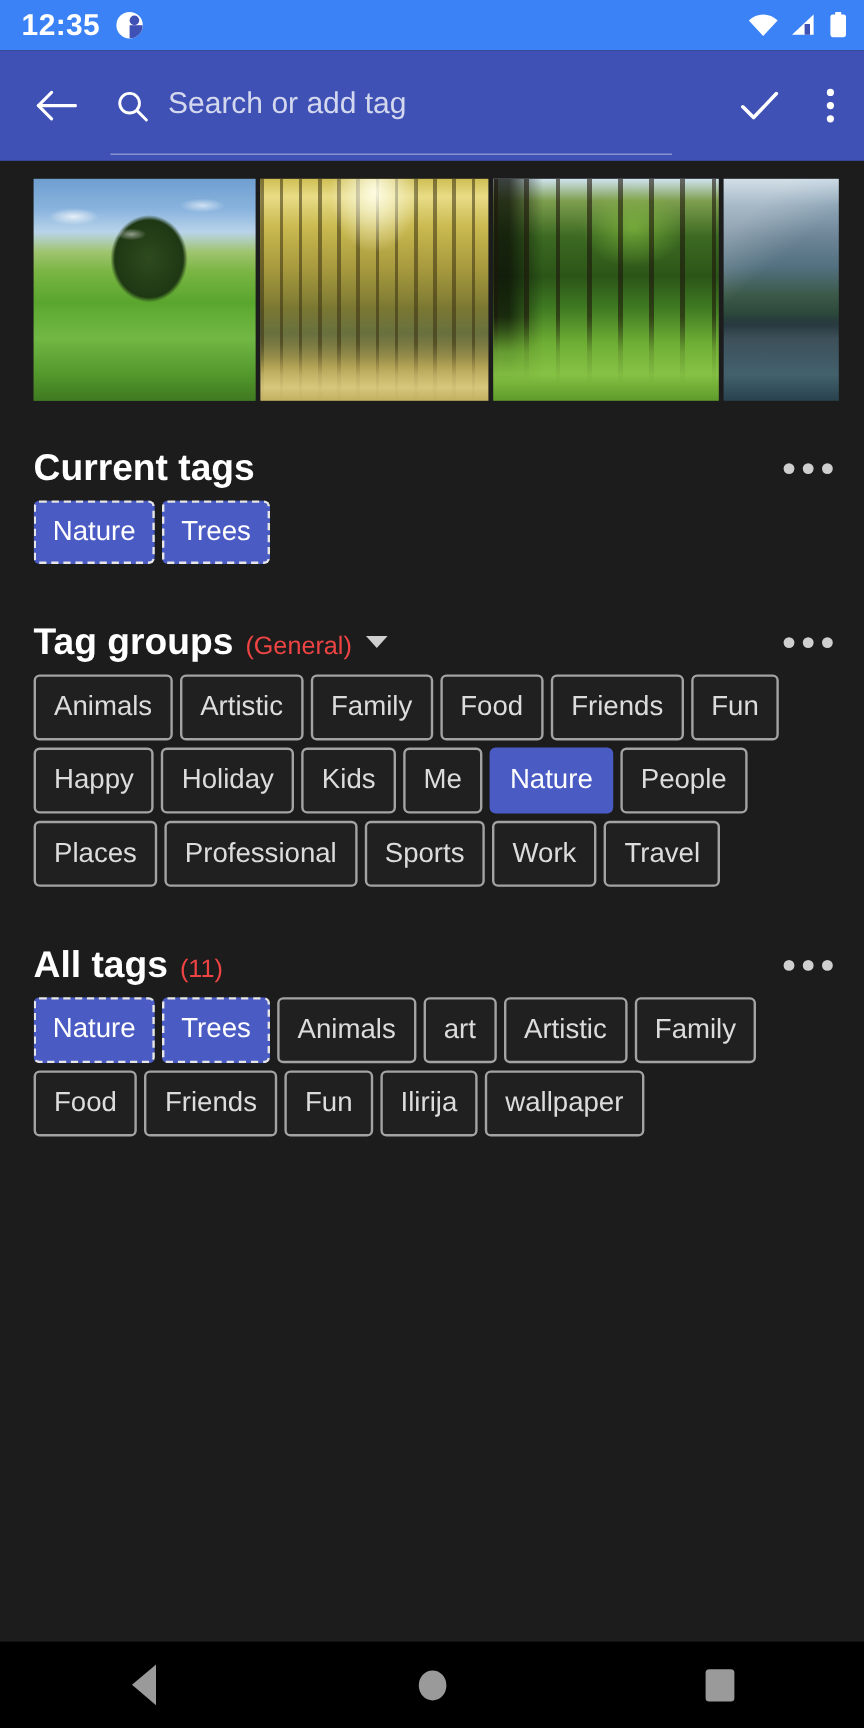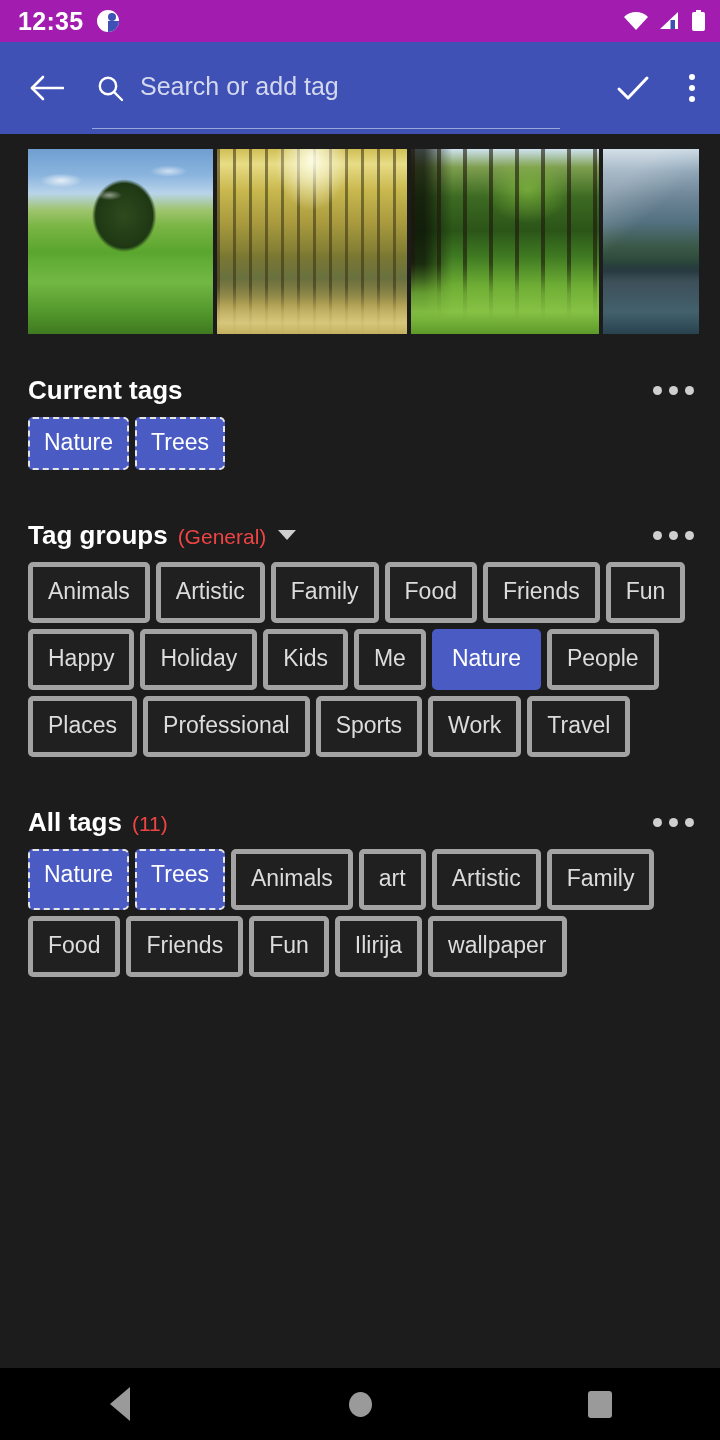--- a/index.html
+++ b/index.html
@@ -6,21 +6,21 @@
   html,body {
     width:720px; height:1440px;
     background:#000;
     font-family:"Liberation Sans", sans-serif;
     overflow:hidden;
   }
   #screen { position:relative; width:720px; height:1440px; background:#1c1c1c; }
 
   
   .statusbar {
-    height:42px; background:#a21caf;
+    height:42px; background:#3b82f6;
     display:flex; align-items:center; justify-content:space-between;
     padding:0 14px 0 18px; color:#fff;
   }
   .sb-left { display:flex; align-items:center; gap:14px; }
   .sb-clock { font-size:25px; font-weight:bold; letter-spacing:.3px; }
   .sb-noticon {
     width:22px; height:22px; border-radius:50%; background:#fff;
     position:relative; overflow:hidden;
   }
   .sb-noticon::before {
@@ -132,34 +132,34 @@
       linear-gradient(140deg, rgba(255,255,255,.22) 0 18%, rgba(0,0,0,0) 40%),
       linear-gradient(to bottom, rgba(0,0,0,0) 63%, rgba(255,255,255,.10) 72%, rgba(0,0,0,0) 100%);
   }
 
   
   .section-head {
     display:flex; align-items:center; justify-content:space-between;
     padding:0 22px 0 28px; height:54px;
   }
   .sh-left { display:flex; align-items:baseline; gap:10px; }
-  .sh-title { color:#fff; font-size:26px; font-weight:bold; }
+  .sh-title { color:#fff; font-size:31px; font-weight:bold; }
   .sh-sub { color:#ef4444; font-size:21px; }
   .caret {
     width:0; height:0; align-self:center;
     border-left:9px solid transparent; border-right:9px solid transparent;
     border-top:10px solid #cfcfcf; margin-left:2px;
   }
   .dots-h { display:flex; gap:7px; align-items:center; padding:12px 4px; }
   .dot-h { width:9px; height:9px; border-radius:50%; background:#cfcfcf; }
 
   
   .chiprow { display:flex; flex-wrap:wrap; gap:6px; padding:0 22px 0 28px; }
   .chip {
-    border:5px solid #a3a3a3; border-radius:5px;
+    border:2px solid #a3a3a3; border-radius:5px;
     background:#202020; color:#dcdcdc;
     font-size:23px; line-height:1;
     padding:13px 15px 15px; white-space:nowrap;
   }
   .chip.selected { background:#4a5bc4; color:#fff; border-color:#4a5bc4; }
   .chip.current  { background:#4a5bc4; color:#fff;
                    border:2px dashed #e6e6e6; padding:12px 14px 14px; }
 
   .gap-sm { height:14px; }
   .gap-lg { height:38px; }

